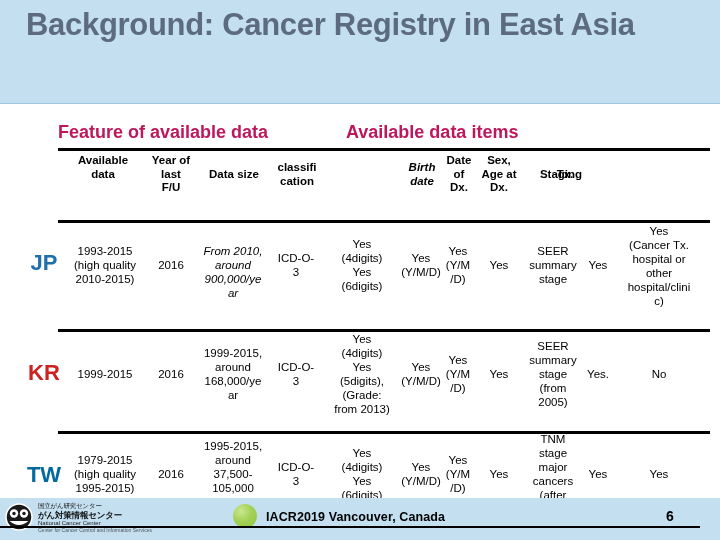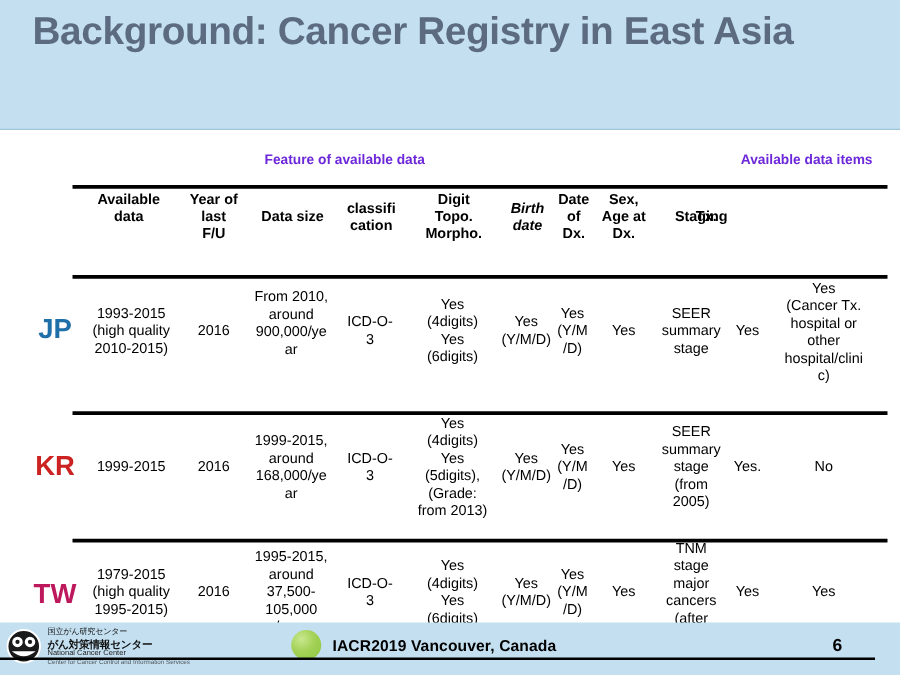--- a/index.html
+++ b/index.html
@@ -51,24 +51,24 @@
   
   .group-headers {
     position: absolute;
     left: 58px;
     top: 18px;
     width: 652px;
     height: 22px;
   }
   .group-title {
     position: absolute;
-    font-size: 11px;
-    font-weight: bold;
-    color: #6d28d9;
-    text-align: right;
+    font-size: 18px;
+    font-weight: bold;
+    color: #be185d;
+    text-align: left;
     white-space: nowrap;
   }
   .group-feature {
     left: 0px;
     top: 0px;
     width: 282px;
   }
   .group-items {
     left: 288px;
     top: 0px;
@@ -253,43 +253,40 @@
   <div class="rule rule-top"></div>
 
   <div class="col-head" style="left: 146px; width: 50px; white-space: pre-line;">Year of
 last
 F/U</div>
   <div class="col-head" style="left: 62px; width: 82px; white-space: pre-line;">Available
 data</div>
   <div class="col-head" style="left:196px; width:76px; top:64px;">Data size</div>
   <div class="col-head" style="left: 272px; width: 50px; top: 57px; white-space: pre-line;">classifi
 cation</div>
-  <div class="col-head" style="left: 327px; width: 72px; white-space: pre-line;">Digit
-Topo.
-Morpho.</div>
   <div class="col-head" style="left: 401px; width: 42px; top: 57px; white-space: pre-line; font-style: italic;">Birth
 date</div>
   <div class="col-head" style="left: 442px; width: 34px; white-space: pre-line;">Date
 of
 Dx.</div>
   <div class="col-head" style="left: 473px; width: 52px; white-space: pre-line;">Sex,
 Age at
 Dx.</div>
   <div class="col-head" style="left:532px; width:58px; top:64px;">Staging</div>
   <div class="col-head" style="left:550px; width:30px; top:64px;">Tx.</div>
 
   <div class="rule rule-underheader"></div>
 
   <div class="row row-jp">
     <div class="country" style="top:22px; color:#1f6fa8;">JP</div>
     <div class="cell" style="left: 62px; width: 86px; top: 16px; white-space: pre-line;">1993-2015
 (high quality
 2010-2015)</div>
     <div class="cell" style="left:148px; width:46px; top:30px;">2016</div>
-    <div class="cell" style="left: 194px; width: 78px; top: 3px; white-space: pre-line;">From 2010,
+    <div class="cell" style="left: 194px; width: 78px; top: 16px; white-space: pre-line; font-style: italic;">From 2010,
 around
 900,000/ye
 ar</div>
     <div class="cell" style="left: 272px; width: 48px; top: 23px; white-space: pre-line;">ICD-O-
 3</div>
     <div class="cell" style="left: 327px; width: 70px; top: 9px; white-space: pre-line;">Yes
 (4digits)
 Yes
 (6digits)</div>
     <div class="cell" style="left: 398px; width: 46px; top: 23px; white-space: pre-line;">Yes
@@ -339,21 +336,21 @@
 stage
 (from
 2005)</div>
     <div class="cell" style="left:582px; width:32px; top:35px;">Yes.</div>
     <div class="cell" style="left:610px; width:98px; top:35px;">No</div>
   </div>
 
   <div class="rule rule-kr-bottom"></div>
 
   <div class="row row-tw">
-    <div class="country" style="top:28px; color:#be185d;">TW</div>
+    <div class="country" style="top:28px; color:#0369a1;">TW</div>
     <div class="cell" style="left: 62px; width: 86px; top: 19px; white-space: pre-line;">1979-2015
 (high quality
 1995-2015)</div>
     <div class="cell" style="left:148px; width:46px; top:33px;">2016</div>
     <div class="cell" style="left: 194px; width: 78px; top: 5px; white-space: pre-line;">1995-2015,
 around
 37,500-
 105,000
 /year</div>
     <div class="cell" style="left: 272px; width: 48px; top: 26px; white-space: pre-line;">ICD-O-

